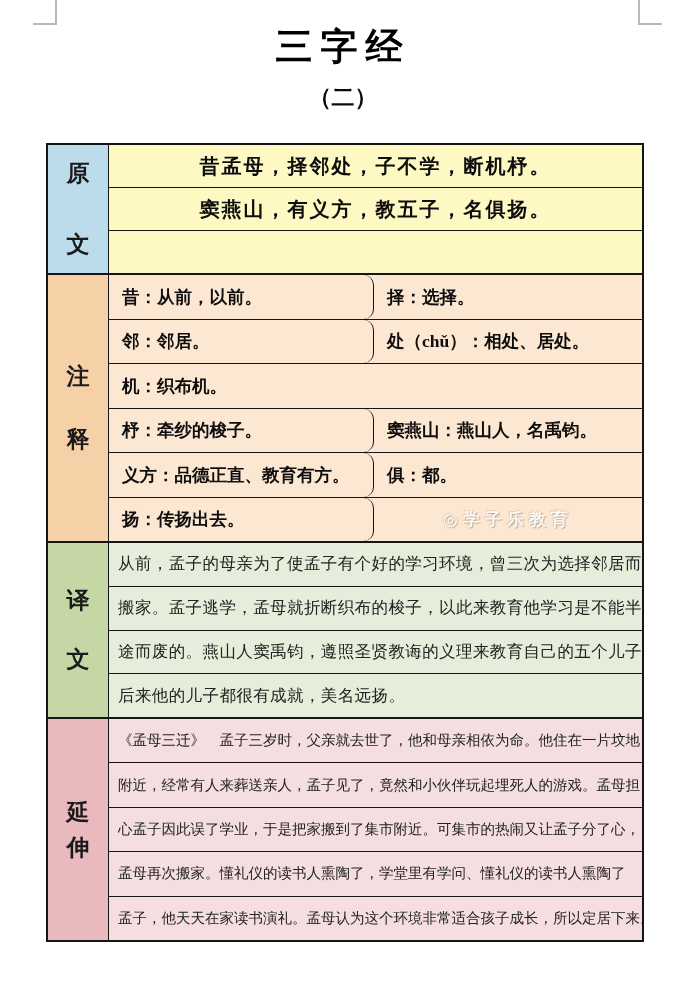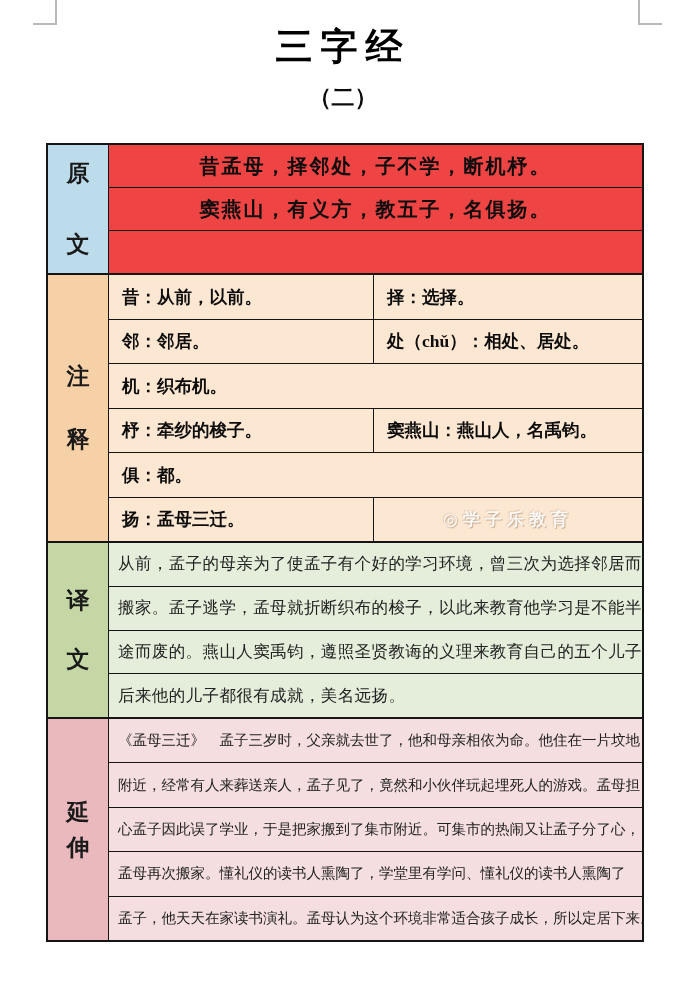--- a/index.html
+++ b/index.html
@@ -63,36 +63,36 @@
   }
   .sec-yuanwen .label { background:#bcdceb; gap:40px; }
   .sec-zhushi  .label { background:#f6d0a6; gap:32px; }
   .sec-yiwen   .label { background:#c4d7a5; gap:28px; }
   .sec-yanshen .label { background:#e9b9be; gap:4px; }
 
   .rows { flex:1; display:flex; flex-direction:column; min-width:0; }
   .row { flex:1; display:flex; align-items:center; border-bottom:1.5px solid #151515; min-width:0; }
   .rows .row:last-child { border-bottom:none; }
 
-  .sec-yuanwen .row { background:#ef4444; justify-content:center; }
+  .sec-yuanwen .row { background:#fef9c3; justify-content:center; }
   .sec-zhushi  .row { background:#fce7d2; }
   .sec-yiwen   .row { background:#e5eeda; }
   .sec-yanshen .row { background:#f5dee0; }
 
   .yuanwen-text {
     font-family:"Liberation Serif","DejaVu Serif",serif;
     font-weight:bold; font-size:20px; letter-spacing:2px; color:#0d0d0d;
   }
 
   .cell {
     height:100%; display:flex; align-items:center;
     padding-left:13px; 
     font-family:"Liberation Serif","DejaVu Serif",serif;
     font-weight:bold; font-size:17.5px; color:#0d0d0d;
-    overflow:hidden; white-space:nowrap;
+    overflow:hidden; white-space:nowrap;border-radius:10px;
   }
   .cell.left  { flex:0 0 265px; border-right:1.5px solid #151515; }
   .cell.right { flex:1; }
 
   .watermark-cell { justify-content:center; padding-left:0; }
   .watermark {
     font-size:17px; letter-spacing:5px; font-weight:bold;
     color:rgba(255,255,255,0.92);
     text-shadow:1px 1px 1px rgba(160,125,90,0.55), -1px -1px 1px rgba(160,125,90,0.25);
   }
@@ -151,24 +151,25 @@
           <div class="cell right">处（chǔ）：相处、居处。</div>
         </div>
         <div class="row">
           <div class="cell right">机：织布机。</div>
         </div>
         <div class="row">
           <div class="cell left">杼：牵纱的梭子。</div>
           <div class="cell right">窦燕山：燕山人，名禹钧。</div>
         </div>
         <div class="row">
+          <div class="cell left">义方：品德正直、教育有方。</div>
           <div class="cell right">俱：都。</div>
         </div>
         <div class="row">
-          <div class="cell left">扬：孟母三迁。</div>
+          <div class="cell left">扬：传扬出去。</div>
           <div class="cell right watermark-cell">
             <span class="watermark">◎学子乐教育</span>
           </div>
         </div>
       </div>
     </div>
 
     <div class="sec sec-yiwen">
       <div class="label">
         <span>译</span>

